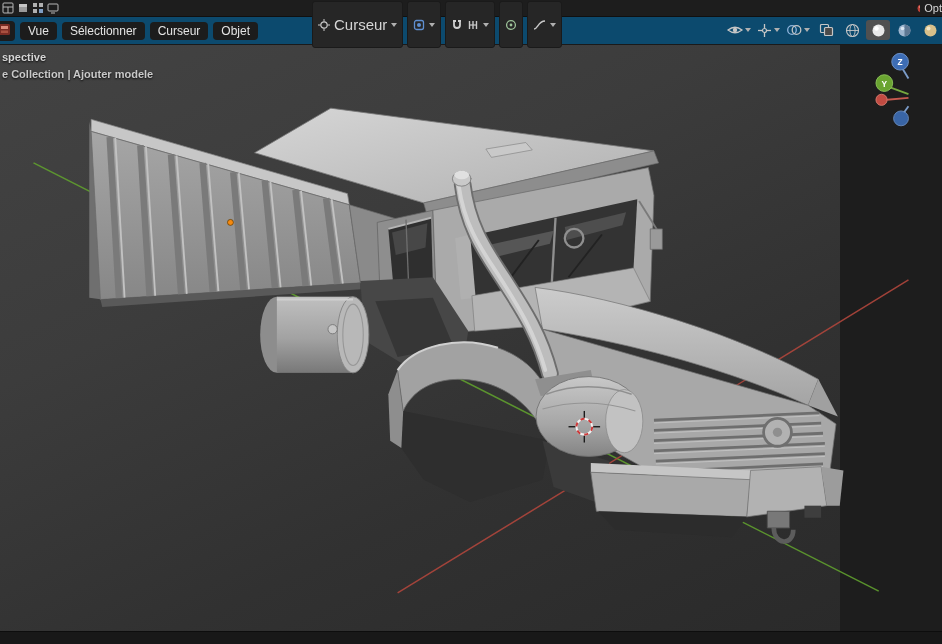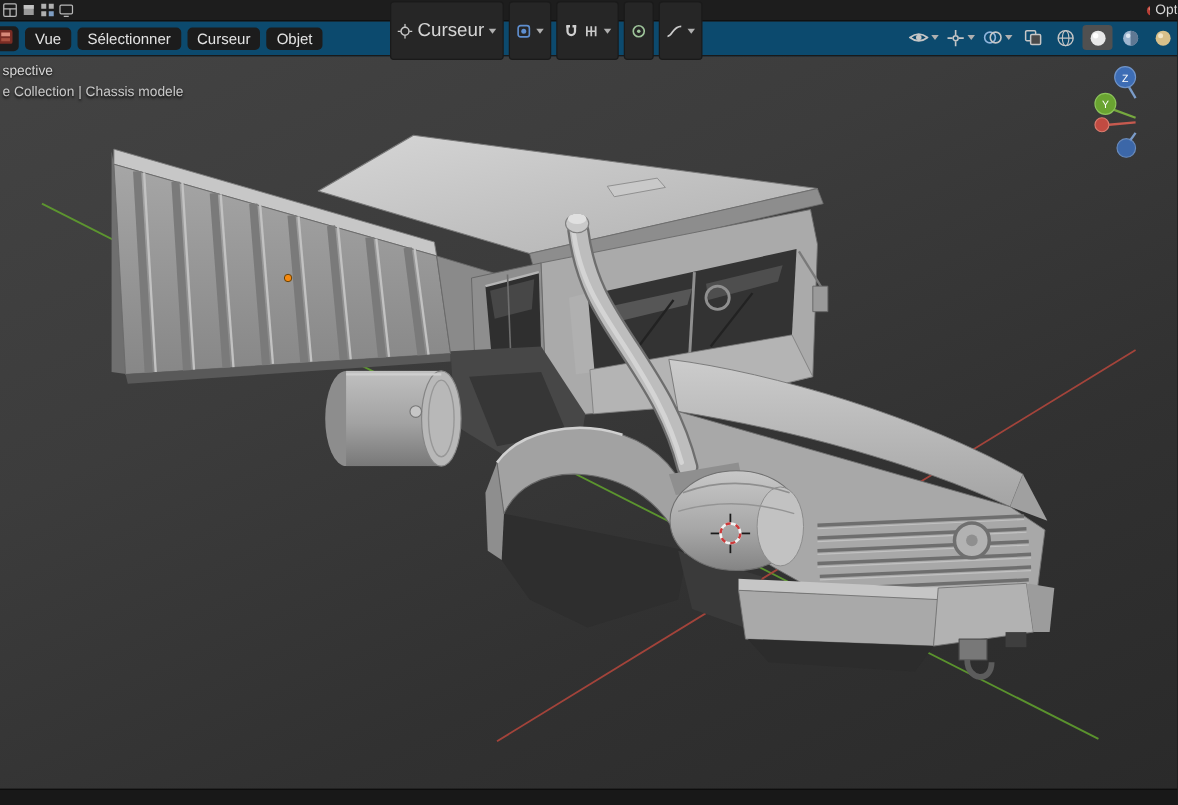--- a/index.html
+++ b/index.html
@@ -23,23 +23,23 @@
   .vheader{position:absolute;left:0;top:17px;width:942px;height:27px;background:#0c4a6e;
            border-bottom:1px solid #1a1a1a;z-index:25;overflow:hidden;}
   .vh-left{position:absolute;left:-6px;top:4px;display:flex;gap:5px;align-items:center;}
   .menu-chip{background:#1c1c1c;border-radius:4px;padding:2px 8px;font-size:12px;color:#e4e4e4;
              line-height:14px;white-space:nowrap;cursor:default;}
   .vh-right{position:absolute;right:0;top:3px;display:flex;align-items:center;gap:2px;}
   .icon-btn{height:20px;min-width:20px;display:flex;align-items:center;justify-content:center;
             border-radius:3px;padding:0 2px;gap:2px;}
   .icon-btn.active{background:#505050;}
   
-  .viewport{position:absolute;left:0;top:45px;width:942px;height:587px;
+  .viewport{position:absolute;left:0;top:45px;width:840px;height:587px;
             background:linear-gradient(155deg,#434343 0%,#3c3c3c 35%,#313131 68%,#2a2a2a 100%);
-            z-index:1;}
+            z-index:1;font-weight:bold;}
   .vp-label{position:absolute;font-size:11px;color:#d6d6d6;text-shadow:0 1px 2px rgba(0,0,0,.85);
             white-space:nowrap;z-index:5;}
   .vp-label.l1{left:2px;top:6px;}
   .vp-label.l2{left:2px;top:23px;color:#c9c9c9;}
   .vp-svg{position:absolute;left:0;top:0;z-index:2;}
   
   .statusbar{position:absolute;left:0;bottom:0;width:942px;height:12px;background:#181818;
              border-top:1px solid #0d0d0d;z-index:30;}
   svg text{user-select:none;}
 </style>
@@ -203,21 +203,21 @@
       <svg width="15" height="15">
           <circle cx="7.5" cy="7.5" r="6" fill="#d8c08a"></circle>
           <circle cx="5.5" cy="5.5" r="2" fill="#f2e6c8"></circle>
         </svg>
     </span>
   </div>
 </div>
 
 <div class="viewport">
   <div class="vp-label l1">spective</div>
-  <div class="vp-label l2">e Collection | Chassis modele</div>
+  <div class="vp-label l2">e Collection | Ajouter modele</div>
 
   <svg class="vp-svg" width="942" height="587" viewBox="0 44 942 632">
     <defs>
       <linearGradient id="gradBed" x1="0" y1="0" x2="0" y2="1">
         <stop offset="0" stop-color="#a6a6a6"></stop>
           <stop offset="1" stop-color="#878787"></stop>
       </linearGradient>
       <linearGradient id="gradCanopy" x1="0" y1="0" x2="1" y2="1">
         <stop offset="0" stop-color="#d6d6d6"></stop>
           <stop offset="1" stop-color="#b0b0b0"></stop>

